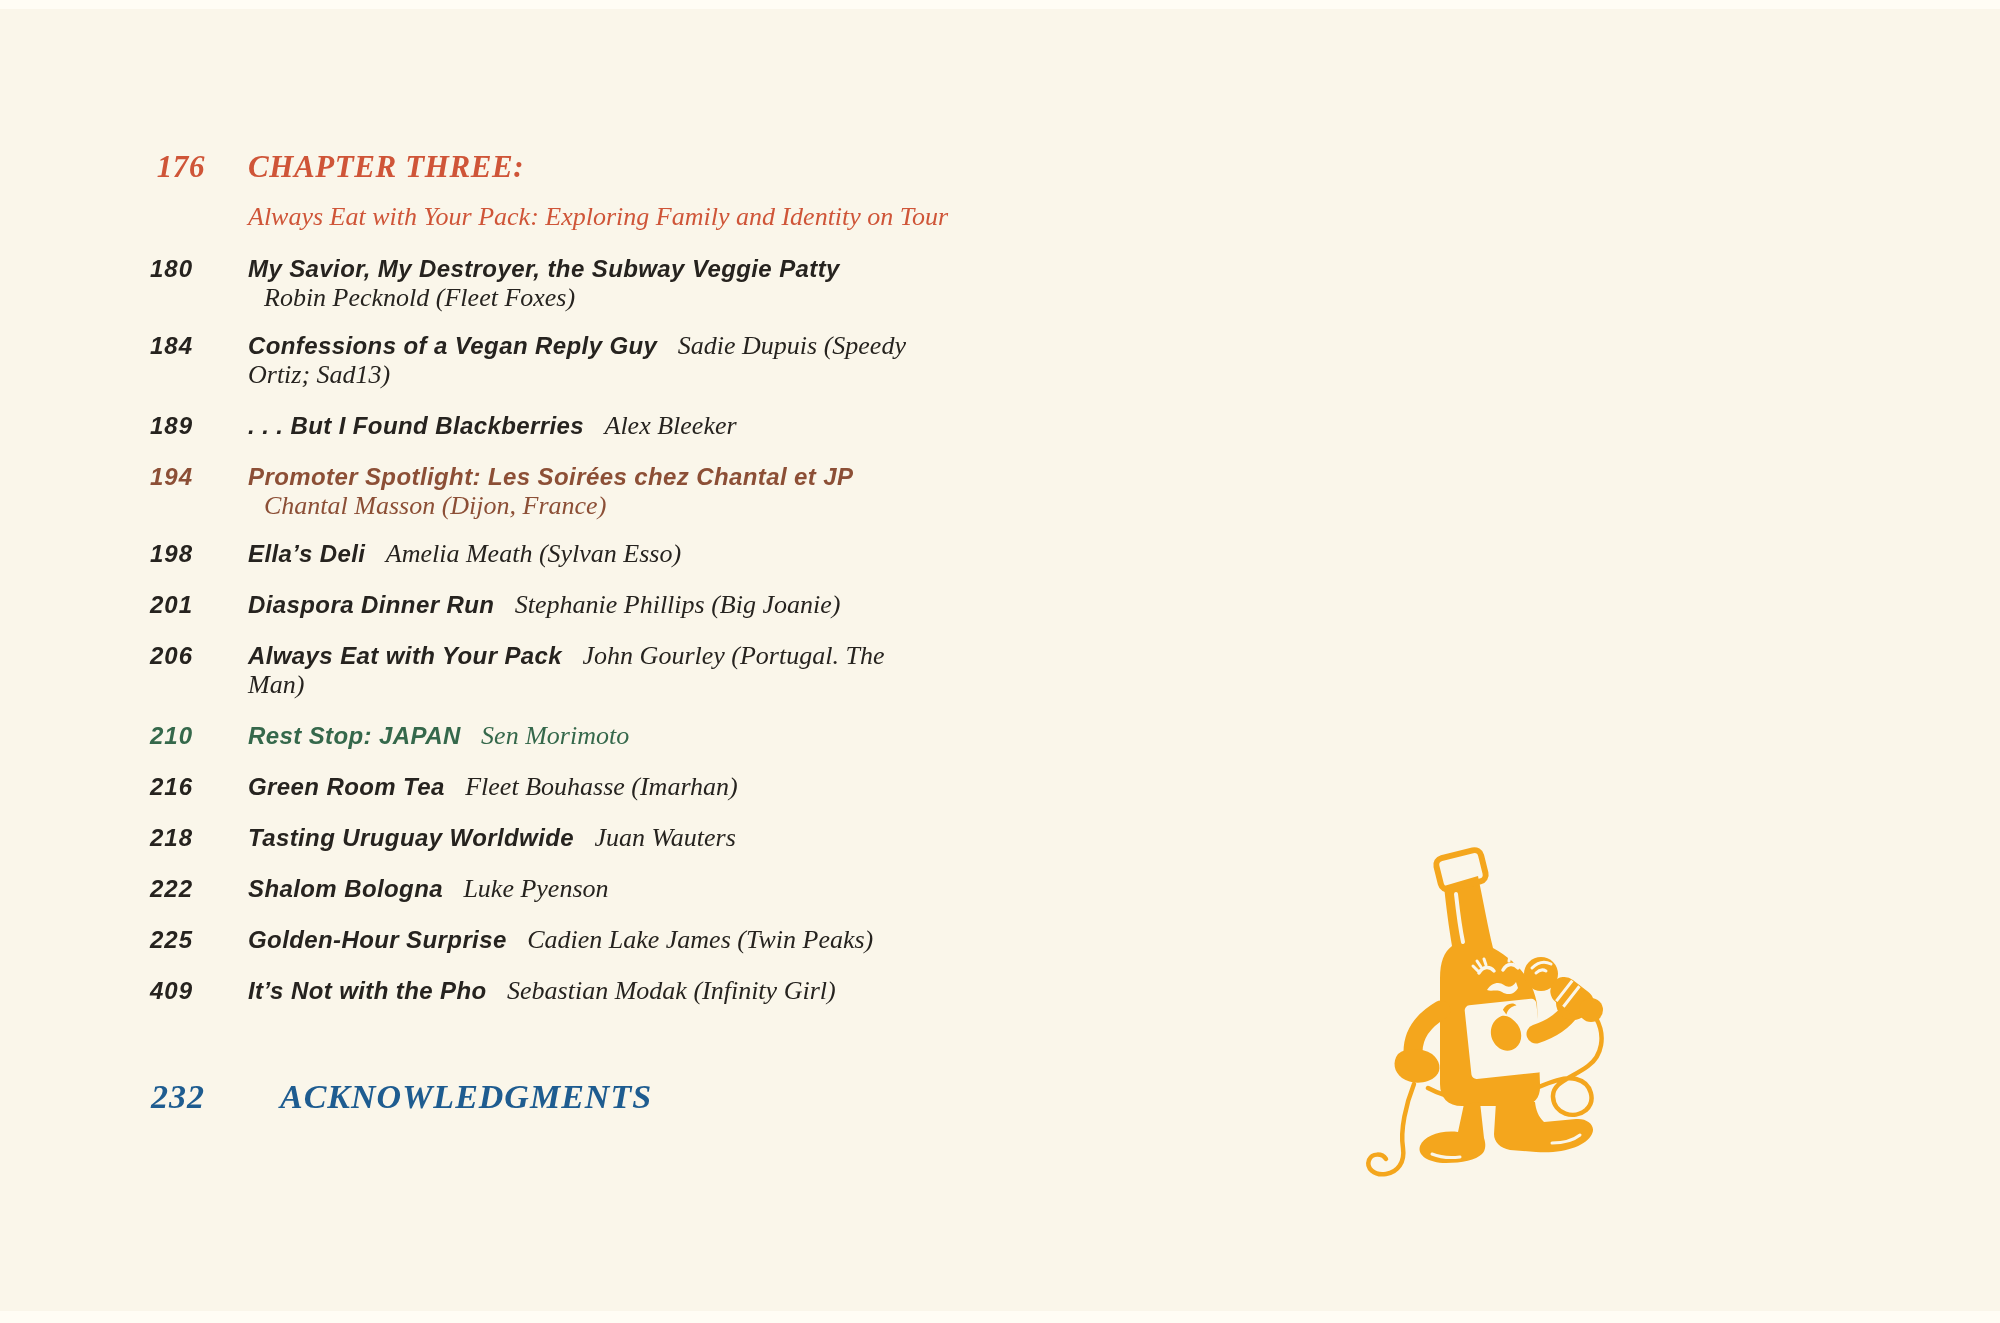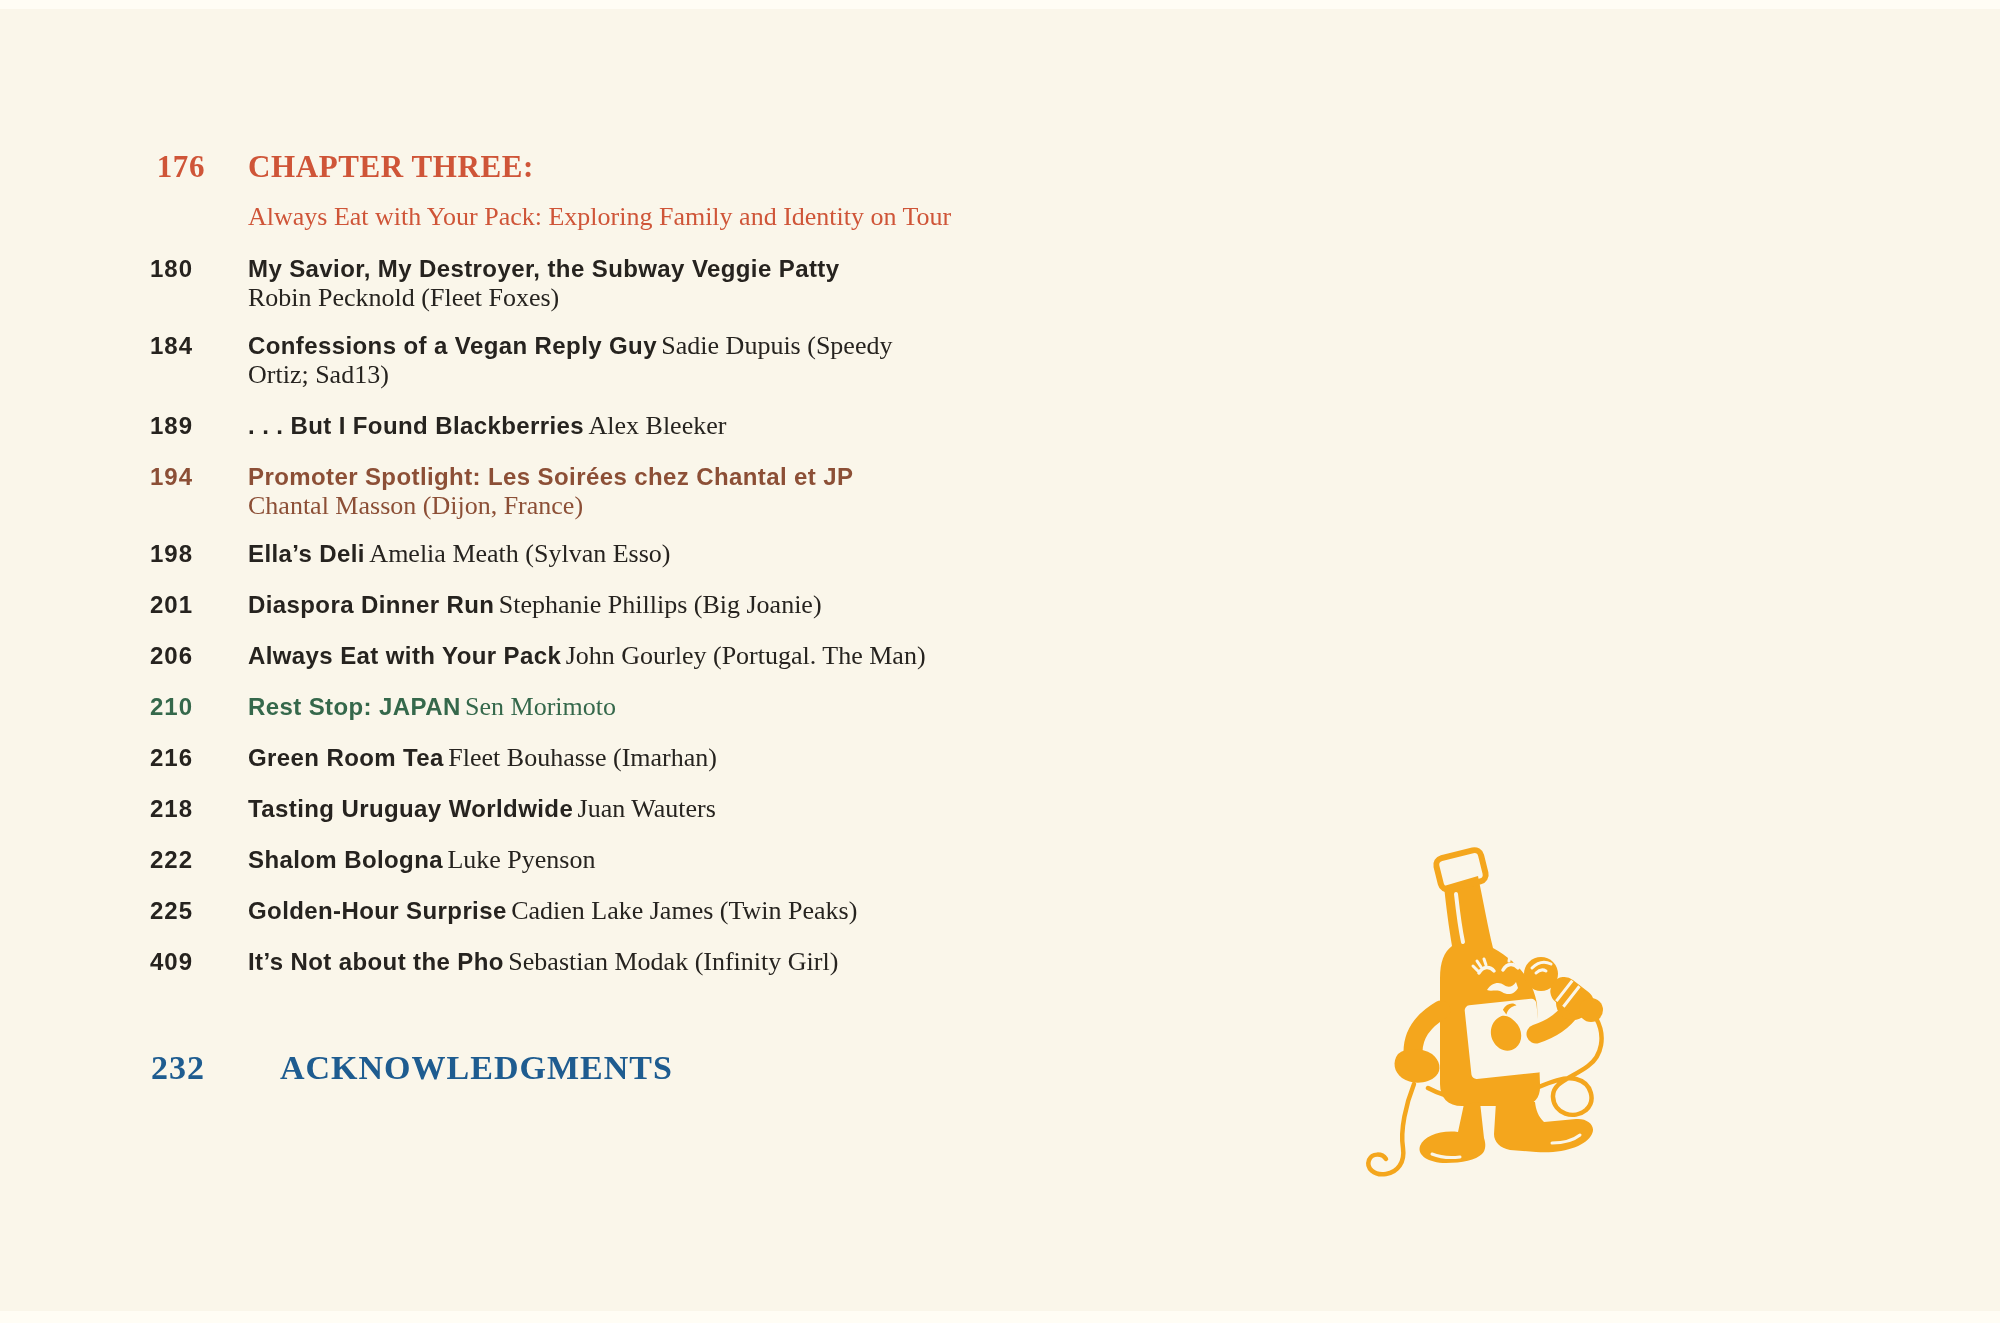--- a/index.html
+++ b/index.html
@@ -6,20 +6,21 @@
   body{
     width:2000px;height:1323px;
     background:#fffdf5;
     font-family:"Liberation Sans",sans-serif;
     overflow:hidden;
   }
   .page{
     position:relative;
     width:2000px;height:1323px;
     background:var(--c-background,#faf6ea);
+    font-style:italic;
   }
   .edge{position:absolute;left:0;width:2000px;background:var(--c-page-edge,#fffdf5);}
   .edge.top{top:0;height:9px;}
   .edge.bottom{bottom:0;height:12px;}
 
   .toc{
     position:absolute;
     left:0;top:148px;
     width:960px;
   }
@@ -58,20 +59,21 @@
   }
   .entry .title{
     font-weight:700;font-size:24px;letter-spacing:0.4px;
     color:var(--c-text,#26231f);
     text-align:right;
   }
   .entry .contrib{
     font-family:"Liberation Serif",serif;
     font-size:26px;
     color:var(--c-text,#26231f);
+    margin-left:16px;
   }
   .entry.spotlight .num,.entry.spotlight .title,.entry.spotlight .contrib{
     color:var(--c-spotlight-accent,#8c4f36);
   }
   .entry.reststop .num,.entry.reststop .title,.entry.reststop .contrib{
     color:var(--c-rest-stop-accent,#35684b);
   }
   .entry.contrib-block .contrib{display:block;}
 
   
@@ -170,21 +172,21 @@
     <div class="text"><span class="title">Shalom Bologna</span> <span class="contrib">Luke Pyenson</span></div>
   </div>
 
   <div class="row entry">
     <div class="num">225</div>
     <div class="text"><span class="title">Golden-Hour Surprise</span> <span class="contrib">Cadien Lake James (Twin Peaks)</span></div>
   </div>
 
   <div class="row entry">
     <div class="num">409</div>
-    <div class="text"><span class="title">It’s Not about the Pho</span> <span class="contrib">Sebastian Modak (Infinity Girl)</span></div>
+    <div class="text"><span class="title">It’s Not with the Pho</span> <span class="contrib">Sebastian Modak (Infinity Girl)</span></div>
   </div>
 </div>
 
     <div class="row ack">
       <div class="num">232</div>
       <div class="text label">ACKNOWLEDGMENTS</div>
     </div>
 
   </div>
 

